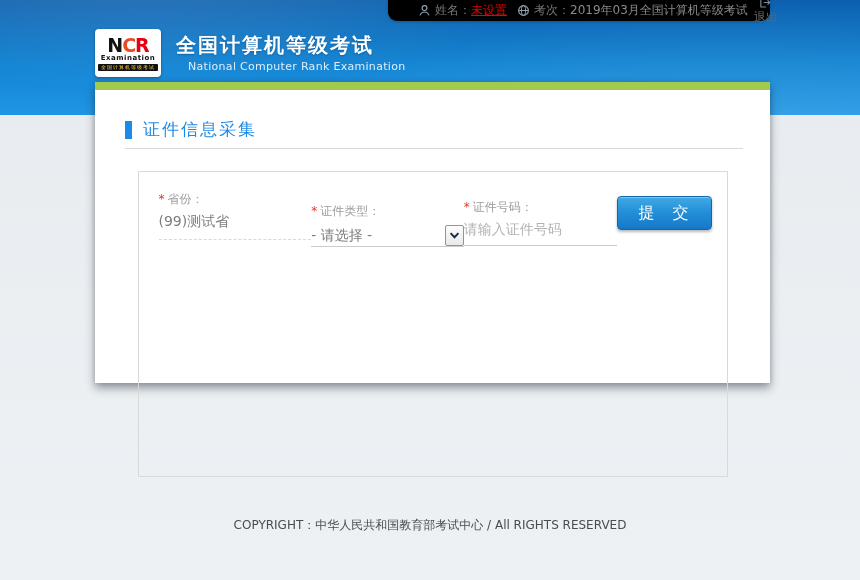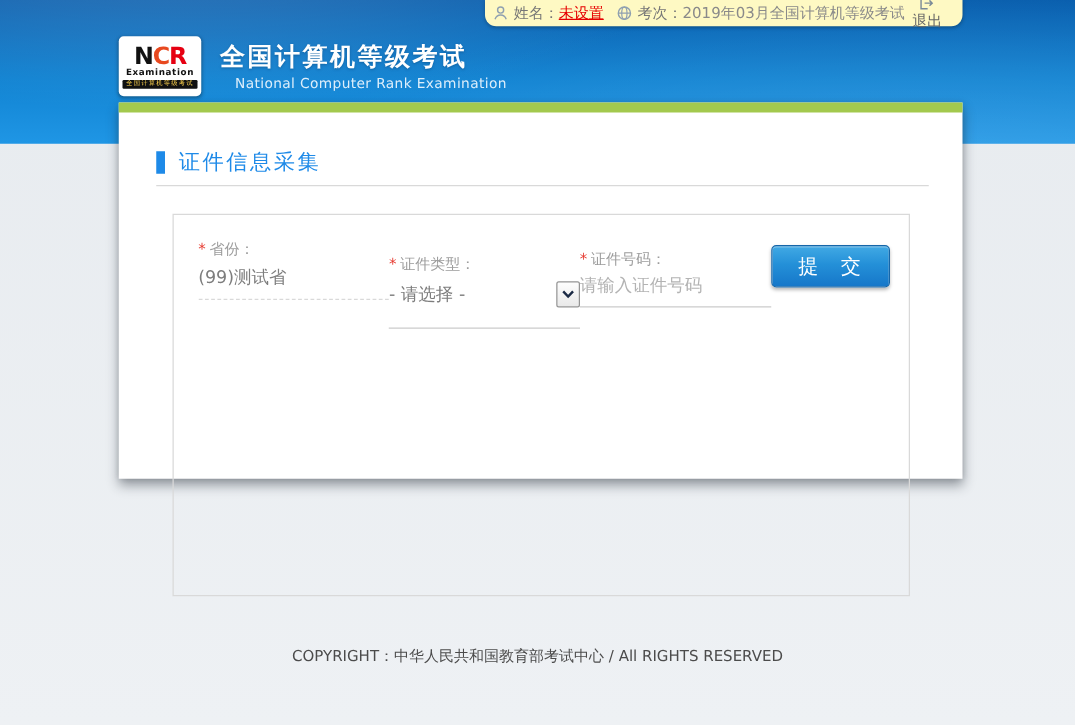--- a/index.html
+++ b/index.html
@@ -16,23 +16,23 @@
     position: absolute; left: 0; top: 0; width: 860px; height: 115px;
     background:
       radial-gradient(ellipse 700px 260px at 18% -60%, rgba(255,255,255,0.20), rgba(255,255,255,0) 62%),
       radial-gradient(ellipse 900px 300px at 85% 150%, rgba(255,255,255,0.14), rgba(255,255,255,0) 60%),
       linear-gradient(180deg, #0a5fae 0%, #1183d2 55%, #1f96e5 100%);
   }
 
   
   .userbar {
     position: absolute; left: 388px; top: 0; width: 382px; height: 21px;
-    background: #fef9c3; border-radius: 0 0 9px 9px;
+    background: #000000; border-radius: 0 0 9px 9px;
     box-shadow: 0 1px 3px rgba(0,0,0,0.25);
-    display: flex; align-items: center; padding: 0 4px;
+    display: flex; align-items: center; padding: 0 28px;
     font-size: 12px; color: #777; white-space: nowrap;
   }
   .userbar .ico { display: inline-flex; margin: 0 4px 0 2px; flex: none; }
   .name-value { color: #e60000; text-decoration: underline; cursor: pointer; margin-right: 8px; }
   .session-value { color: #8a8a8a; margin-right: 6px; }
   .logout { display: inline-flex; align-items: center; color: #666; cursor: pointer; flex-direction: column; }
 
   
   .brand { position: absolute; left: 95px; top: 29px; display: flex; align-items: flex-start; }
   .logo {
@@ -74,21 +74,21 @@
   }
   .field { width: 100%; }
   .f-label { font-size: 12px; color: #9c9c9c; }
   .req { color: #e6392f; margin-right: 3px; font-size: 12px; }
   .value-row { margin-top: 5px; padding-bottom: 8px; font-size: 14px; color: #7d7d7d; }
   .field-province { padding-top: 19px; }
   .field-province .value-row { border-bottom: 1px dashed #d9d9d9; }
   .field-type { padding-top: 31px; }
   .field-type .value-row {
     border-bottom: 1px solid #cccccc; display: flex;
-    justify-content: space-between; align-items: center; padding-bottom: 16px; cursor: pointer;
+    justify-content: space-between; align-items: center; padding-bottom: 0; cursor: pointer;
   }
   .arrow-box {
     width: 19px; height: 21px; border: 1px solid #949494; border-radius: 2px;
     background: linear-gradient(180deg, #fdfdfd, #e9e9e9);
     display: flex; align-items: center; justify-content: center; flex: none;
   }
   .field-number { padding-top: 27px; }
   .field-number .value-row { border-bottom: 1px solid #cccccc; }
   .field-number input {
     width: 100%; border: none; outline: none; background: transparent;

